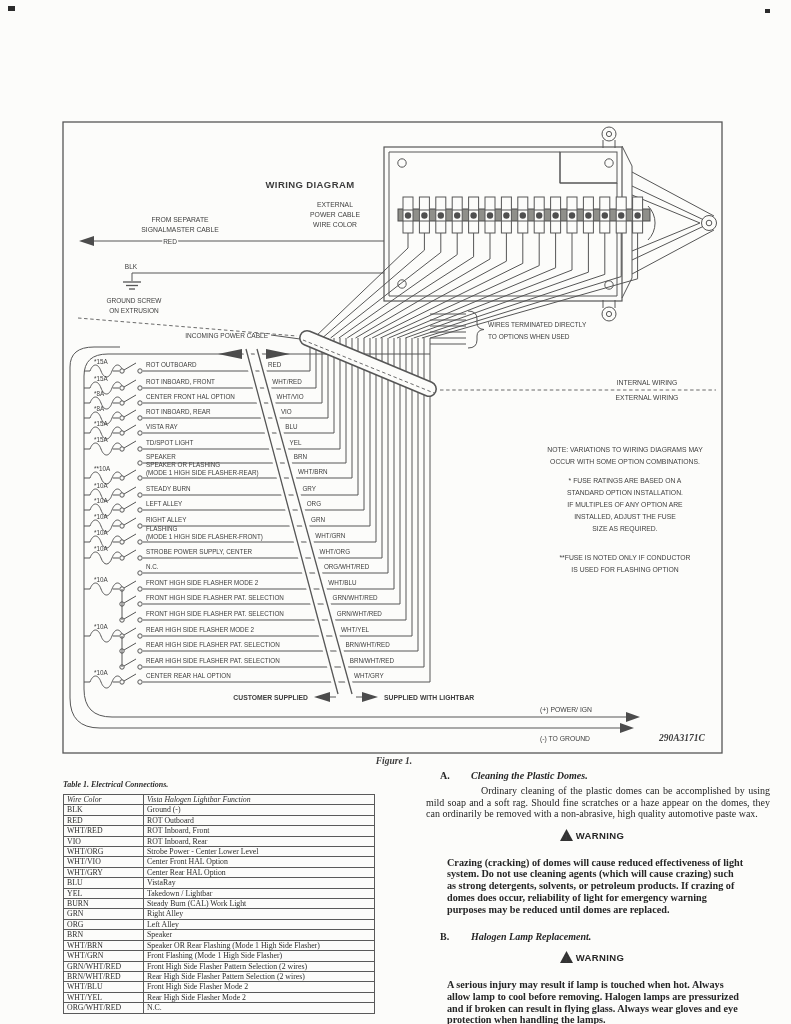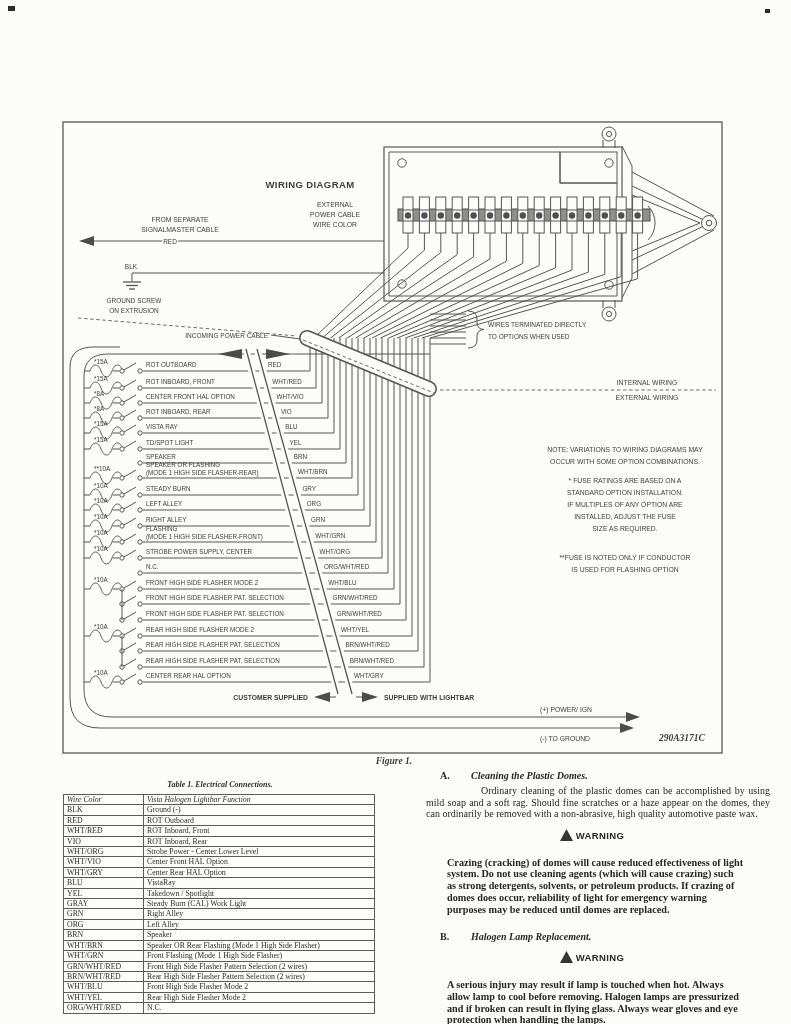--- a/index.html
+++ b/index.html
@@ -21,21 +21,21 @@
   text{font-family:"Liberation Sans",sans-serif;fill:#3d3d3d;}
   .t{font-size:6.5px;}
   .t-sm{font-size:6.3px;}
   .t-b{font-size:6.8px;font-weight:bold;}
   .t-n{font-size:6.8px;}
   .t-title{font-size:9.5px;font-weight:bold;letter-spacing:.4px;}
   .t-serif{font-family:"Liberation Serif",serif;font-size:9.5px;font-weight:bold;font-style:italic;}
   .halo{paint-order:stroke;stroke:#fcfcfa;stroke-width:3;}
   
   #table-block{position:absolute;left:63px;top:780px;width:314px;color:#2e2e2e;}
-  #table-caption{font:bold italic 8px "Liberation Serif",serif;margin:0 0 5px 0;text-align:center;}
+  #table-caption{font:bold italic 8px "Liberation Serif",serif;margin:0 0 5px 0;}
   #conn-table{border-collapse:collapse;width:312px;font-family:"Liberation Serif",serif;font-size:7.8px;color:#2e2e2e;}
   #conn-table th,#conn-table td{border:1px solid #5a5a5a;padding:0 3px;line-height:9.4px;height:9.4px;text-align:left;font-weight:normal;white-space:nowrap;overflow:hidden;}
   #conn-table th{font-style:italic;}
   #conn-table .c1{width:73px;}
   
   #right-col{position:absolute;left:414px;top:770px;width:356px;color:#262626;}
   .sec-head{font-family:"Liberation Serif",serif;font-size:10px;padding-left:26px;font-weight:bold;}
   .sec-id{display:inline-block;width:31px;}
   .sec-title{font-style:italic;}
   .body-para{font:10px/11.6px "Liberation Serif",serif;text-align:justify;text-indent:55px;margin:4px 0 0 12px;}
@@ -541,24 +541,24 @@
         <tr>
           <td class="c1">WHT/GRY</td>
           <td>Center Rear HAL Option</td>
         </tr>
         <tr>
           <td class="c1">BLU</td>
           <td>VistaRay</td>
         </tr>
         <tr>
           <td class="c1">YEL</td>
-          <td>Takedown / Spotlight</td>
-        </tr>
-        <tr>
-          <td class="c1">GRAY</td>
+          <td>Takedown / Lightbar</td>
+        </tr>
+        <tr>
+          <td class="c1">BURN</td>
           <td>Steady Burn (CAL) Work Light</td>
         </tr>
         <tr>
           <td class="c1">GRN</td>
           <td>Right Alley</td>
         </tr>
         <tr>
           <td class="c1">ORG</td>
           <td>Left Alley</td>
         </tr>

